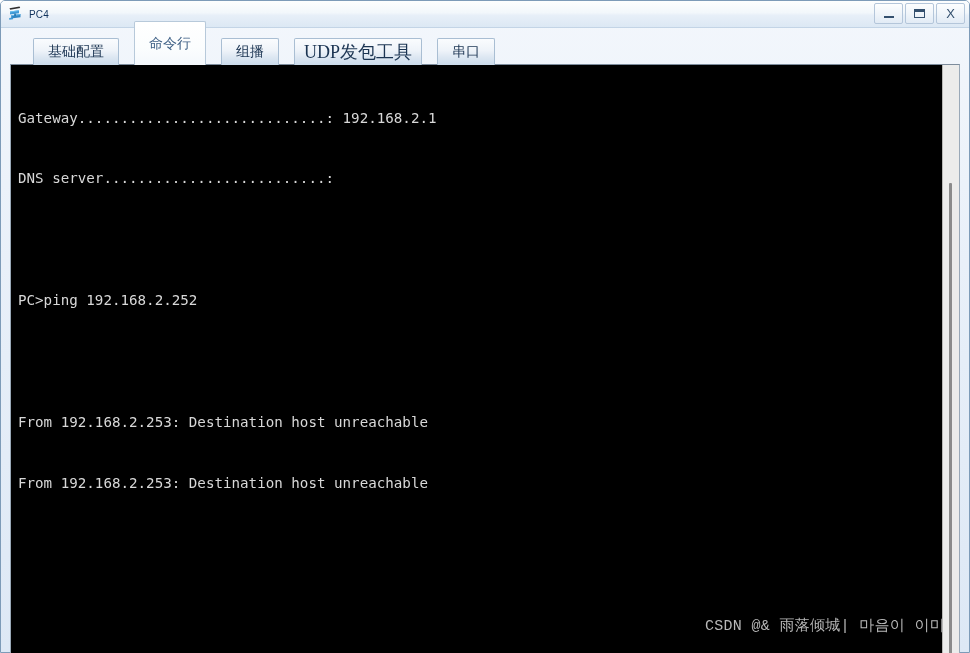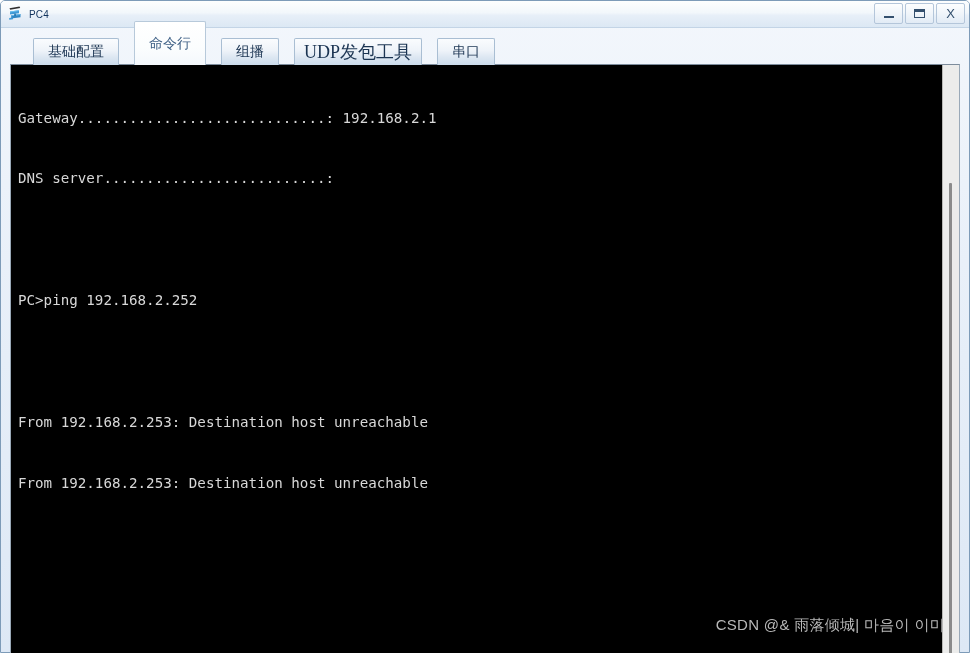--- a/index.html
+++ b/index.html
@@ -194,21 +194,21 @@
     border-radius: 1px;
   }
 
   
   #watermark {
     position: absolute;
     right: 24px;
     bottom: 17px;
     font-size: 15px;
     color: #b8b8b8;
-    font-family: Liberation Sans, sans-serif;
+    font-family: Liberation Mono, monospace;
     white-space: nowrap;
     pointer-events: none;
     z-index: 5;
     letter-spacing: .3px;
   }
 </style>
 </head>
 <body>
 
 <div id="app-window">

